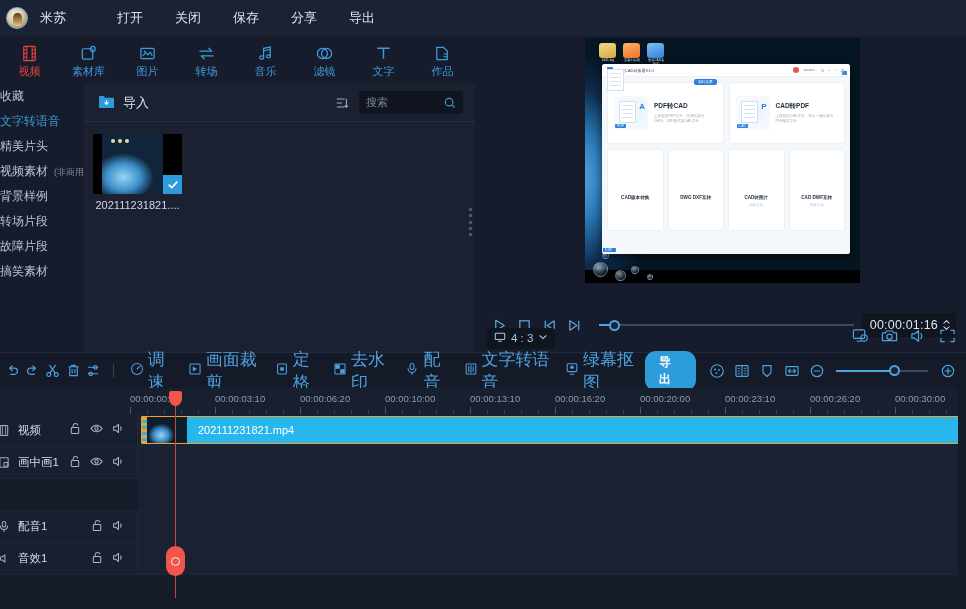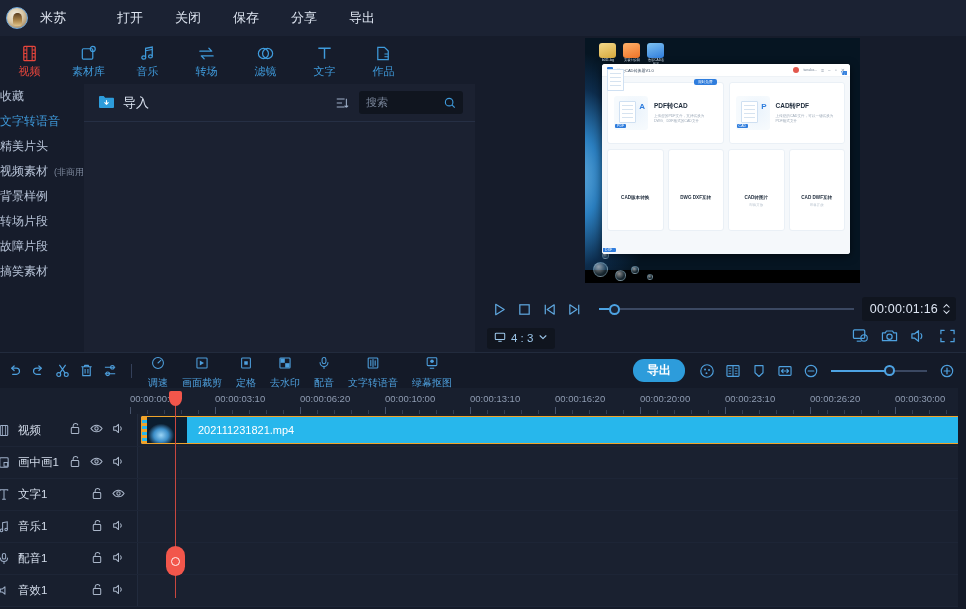--- a/index.html
+++ b/index.html
@@ -201,21 +201,21 @@
   .smcard {
     flex: 1; background: #fff; border: 1px solid #eaf0f6; border-radius: 3px;
     height: 82px; padding: 7px 3px 0; text-align: center;
   }
   .smcard .art { width: 32px; height: 32px; margin: 0 auto 6px; }
   .smcard .t { font-size: 4.6px; color: #1d2a3a; font-weight: bold; }
   .smcard .s { font-size: 3.4px; color: #b5c0cc; margin-top: 3px; }
 
   
   .pctrl { position: absolute; left: 0; top: 258px; width: 491px; height: 58px; }
-  .pctrl-row1 { position: absolute; left: 12px; top: 0; right: 10px; height: 30px; display: flex; align-items: center; }
+  .pctrl-row1 { position: absolute; left: 12px; top: 16px; right: 10px; height: 30px; display: flex; align-items: center; }
   .pbtn { width: 25px; height: 25px; display: flex; align-items: center; justify-content: center; color: #5fa8e0; }
   .slider { flex: 1; height: 20px; position: relative; margin: 0 8px 0 12px; display: flex; align-items: center; }
   .slider .bar { position: absolute; left: 0; right: 0; height: 2px; background: #3b4862; }
   .slider .fill { position: absolute; left: 0; width: 10px; height: 2px; background: #4da3e3; }
   .slider .knob {
     position: absolute; left: 10px; width: 11px; height: 11px; border-radius: 50%;
     background: #1b2233; border: 2px solid #4da3e3;
   }
   .tcode {
     background: #10151f; border-radius: 3px; height: 24px; min-width: 88px;
@@ -234,21 +234,21 @@
   
   .ttoolbar {
     position: absolute; left: 0; top: 352px; width: 966px; height: 36px;
     background: #141a28; border-top: 1px solid #222b3d;
     display: flex; align-items: center; padding-left: 2px;
   }
   .ticon { width: 24px; height: 30px; display: flex; align-items: center; justify-content: center; color: #4ea0de; }
   .tsep { width: 1px; height: 14px; background: #34405a; margin: 0 9px; }
   .tbtn {
     display: flex; align-items: center; gap: 4px; color: #4ea0de;
-    font-size: 10px; padding: 0 7px; height: 30px; flex-direction: column;
+    font-size: 17px; padding: 0 7px; height: 30px;
   }
   .ttoolbar .right { margin-left: auto; display: flex; align-items: center; padding-right: 7px; gap: 2px; }
   .export {
     background: #2d9cdb; color: #fff; font-size: 12px; border-radius: 11px;
     padding: 3px 14px; margin-right: 8px; font-weight: bold;
   }
   .zslider { width: 96px; height: 16px; position: relative; display: flex; align-items: center; margin: 0 6px; }
   .zslider .bar { position: absolute; left: 0; right: 0; height: 2px; background: #3b4862; }
   .zslider .fill { position: absolute; left: 0; width: 58px; height: 2px; background: #4da3e3; }
   .zslider .knob {
@@ -334,32 +334,40 @@
     </div>
     <div class="mt-item">
       <svg width="19" height="19" viewBox="0 0 20 20">
           <rect x="3.5" y="5" width="11" height="11" rx="1.2" fill="none" stroke="currentColor" stroke-width="1.3"></rect>
           <circle cx="14.5" cy="5.2" r="2.6" fill="none" stroke="currentColor" stroke-width="1.3"></circle>
         </svg>
       <div class="lbl">素材库</div>
     </div>
     <div class="mt-item">
       <svg width="19" height="19" viewBox="0 0 20 20">
+          <rect x="3" y="4.5" width="14" height="11" rx="1.2" fill="none" stroke="currentColor" stroke-width="1.3"></rect>
+          <path d="M5 12.5l3.2-3.4 2.3 2.3 2.3-2.8 2.2 3.9" fill="none" stroke="currentColor" stroke-width="1.2"></path>
+          <circle cx="7" cy="7.8" r="1" fill="currentColor"></circle>
+        </svg>
+      <div class="lbl">图片</div>
+    </div>
+    <div class="mt-item">
+      <svg width="19" height="19" viewBox="0 0 20 20">
+          <path d="M3 7.5h12.5l-3-3M17 12.5H4.5l3 3" fill="none" stroke="currentColor" stroke-width="1.3" stroke-linecap="round" stroke-linejoin="round"></path>
+        </svg>
+      <div class="lbl">转场</div>
+    </div>
+    <div class="mt-item">
+      <svg width="19" height="19" viewBox="0 0 20 20">
           <path d="M8 14V4.5l7-1.3V13" fill="none" stroke="currentColor" stroke-width="1.3"></path>
           <ellipse cx="6.1" cy="14.3" rx="2.1" ry="1.7" fill="none" stroke="currentColor" stroke-width="1.3"></ellipse>
           <ellipse cx="13.1" cy="13.1" rx="2" ry="1.6" fill="none" stroke="currentColor" stroke-width="1.3"></ellipse>
           <path d="M8 7.2l7-1.3" stroke="currentColor" stroke-width="1.1"></path>
         </svg>
       <div class="lbl">音乐</div>
-    </div>
-    <div class="mt-item">
-      <svg width="19" height="19" viewBox="0 0 20 20">
-          <path d="M3 7.5h12.5l-3-3M17 12.5H4.5l3 3" fill="none" stroke="currentColor" stroke-width="1.3" stroke-linecap="round" stroke-linejoin="round"></path>
-        </svg>
-      <div class="lbl">转场</div>
     </div>
     <div class="mt-item">
       <svg width="19" height="19" viewBox="0 0 20 20">
           <circle cx="7.8" cy="10" r="5.3" fill="none" stroke="currentColor" stroke-width="1.3"></circle>
           <circle cx="12.2" cy="10" r="5.3" fill="none" stroke="currentColor" stroke-width="1.3"></circle>
         </svg>
       <div class="lbl">滤镜</div>
     </div>
     <div class="mt-item">
       <svg width="19" height="19" viewBox="0 0 20 20">
@@ -406,20 +414,47 @@
       </div>
       <div class="searchbox">
         <span class="ph">搜索</span>
         <span class="sicon">
           <svg width="12" height="12" viewBox="0 0 14 14">
               <circle cx="6" cy="6" r="4.4" fill="none" stroke="currentColor" stroke-width="1.3"></circle>
               <path d="M9.3 9.3l3.2 3.2" stroke="currentColor" stroke-width="1.3"></path>
             </svg>
         </span>
       </div>
+    </div>
+    <div class="media-body">
+      <div class="mediacard">
+        <div class="thumb">
+          <div class="bg"></div>
+          <div class="bars"></div>
+          <div class="bars2"></div>
+          <div class="dots">
+              <i></i>
+              <i></i>
+              <i></i>
+            </div>
+          <div class="check">
+            <svg width="12" height="12" viewBox="0 0 14 14">
+                <path d="M2.5 7.2l3 3 6-6.6" fill="none" stroke="#fff" stroke-width="2" stroke-linecap="round" stroke-linejoin="round"></path>
+              </svg>
+          </div>
+        </div>
+        <div class="name">202111231821....</div>
+      </div>
+      <div class="vhandle">
+          <i></i>
+          <i></i>
+          <i></i>
+          <i></i>
+          <i></i>
+        </div>
     </div>
   </div>
 
   <div class="preview">
     <div class="stage">
       <div class="shot">
         <div class="desktop"></div>
         <div class="bubbles">
           <i style="left:8px;bottom:6px;width:15px;height:15px;"></i>
           <i style="left:30px;bottom:2px;width:11px;height:11px;"></i>
@@ -892,64 +927,23 @@
             <span><svg width="13" height="13" viewBox="0 0 14 14">
                   <path d="M1.8 5.2h2.2L7 2.6v8.8L4 8.8H1.8z" fill="none" stroke="currentColor" stroke-width="1.1" stroke-linejoin="round"></path>
                   <path d="M9.2 5.2c1 .9 1 2.7 0 3.6" fill="none" stroke="currentColor" stroke-width="1.1" stroke-linecap="round"></path>
                 </svg></span>
           </span>
         </div>
         <div class="tbody"></div>
       </div>
 
       <div class="track">
-        <div class="thead">
-          <span class="tico">
-            <svg width="12" height="13" viewBox="0 0 12 14">
-                <path d="M2 3V1.8h8V3M6 1.8v10.4M4 12.2h4" fill="none" stroke="currentColor" stroke-width="1.1"></path>
-              </svg>
-          </span>
-          <span class="tname">文字1</span>
-          <span class="tacts">
-            <span><svg width="12" height="13" viewBox="0 0 12 14">
-                  <rect x="2" y="6" width="8" height="6.5" rx="1" fill="none" stroke="currentColor" stroke-width="1.1"></rect>
-                  <path d="M4 6V4a2.6 2.6 0 015.1-.5" fill="none" stroke="currentColor" stroke-width="1.1"></path>
-                </svg></span>
-            <span><svg width="13" height="13" viewBox="0 0 14 14">
-                  <path d="M1 7s2.3-3.6 6-3.6S13 7 13 7s-2.3 3.6-6 3.6S1 7 1 7z" fill="none" stroke="currentColor" stroke-width="1.1"></path>
-                  <circle cx="7" cy="7" r="1.8" fill="none" stroke="currentColor" stroke-width="1.1"></circle>
-                </svg></span>
-          </span>
-        </div>
         <div class="tbody"></div>
       </div>
 
-      <div class="track">
-        <div class="thead">
-          <span class="tico">
-            <svg width="12" height="13" viewBox="0 0 12 14">
-                <path d="M4.5 11V3l5-1v8" fill="none" stroke="currentColor" stroke-width="1.1"></path>
-                <circle cx="3.3" cy="11.2" r="1.4" fill="none" stroke="currentColor" stroke-width="1.1"></circle>
-                <circle cx="8.3" cy="10.2" r="1.4" fill="none" stroke="currentColor" stroke-width="1.1"></circle>
-              </svg>
-          </span>
-          <span class="tname">音乐1</span>
-          <span class="tacts">
-            <span><svg width="12" height="13" viewBox="0 0 12 14">
-                  <rect x="2" y="6" width="8" height="6.5" rx="1" fill="none" stroke="currentColor" stroke-width="1.1"></rect>
-                  <path d="M4 6V4a2.6 2.6 0 015.1-.5" fill="none" stroke="currentColor" stroke-width="1.1"></path>
-                </svg></span>
-            <span><svg width="13" height="13" viewBox="0 0 14 14">
-                  <path d="M1.8 5.2h2.2L7 2.6v8.8L4 8.8H1.8z" fill="none" stroke="currentColor" stroke-width="1.1" stroke-linejoin="round"></path>
-                  <path d="M9.2 5.2c1 .9 1 2.7 0 3.6" fill="none" stroke="currentColor" stroke-width="1.1" stroke-linecap="round"></path>
-                </svg></span>
-          </span>
-        </div>
-        <div class="tbody"></div>
-      </div>
 
       <div class="track">
         <div class="thead">
           <span class="tico">
             <svg width="12" height="13" viewBox="0 0 12 14">
                 <rect x="4.2" y="1.6" width="3.6" height="6" rx="1.8" fill="none" stroke="currentColor" stroke-width="1.1"></rect>
                 <path d="M2.2 6.5a3.8 3.8 0 007.6 0M6 10.5v2" fill="none" stroke="currentColor" stroke-width="1.1" stroke-linecap="round"></path>
               </svg>
           </span>
           <span class="tname">配音1</span>

